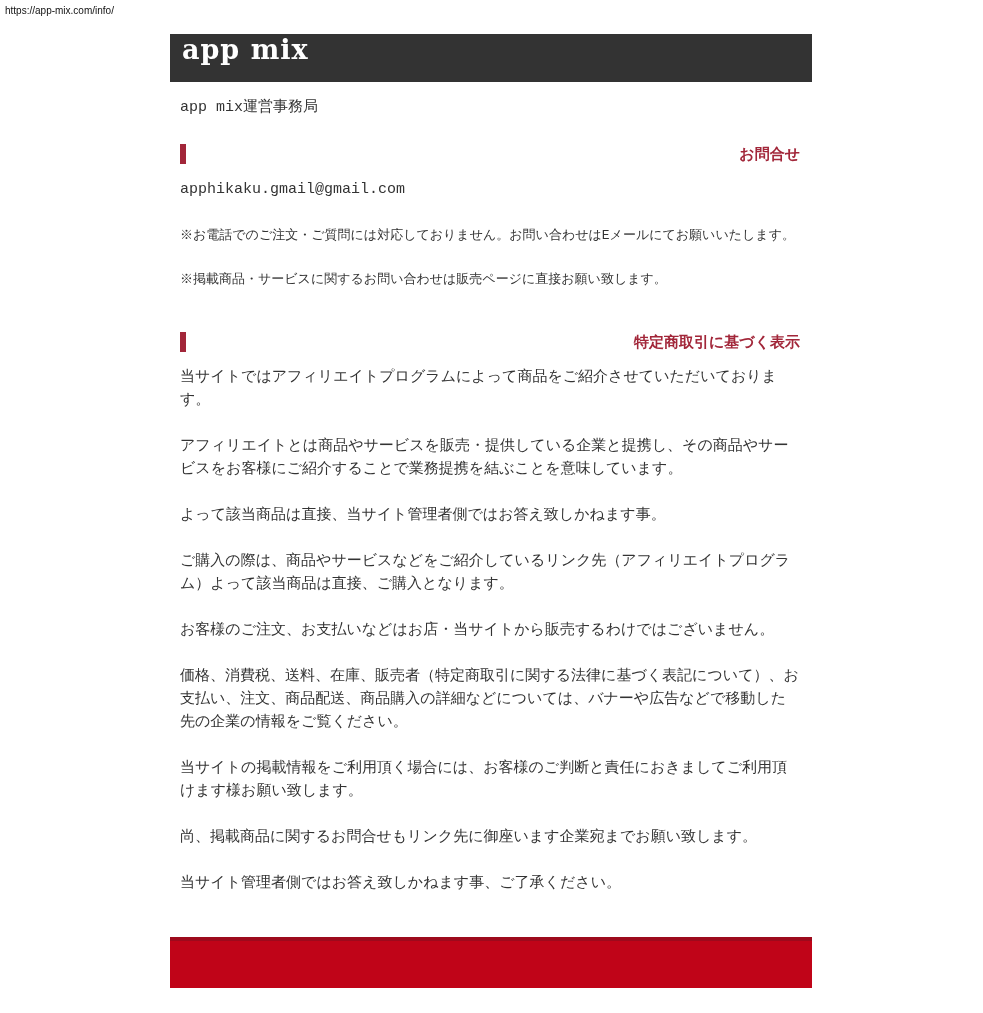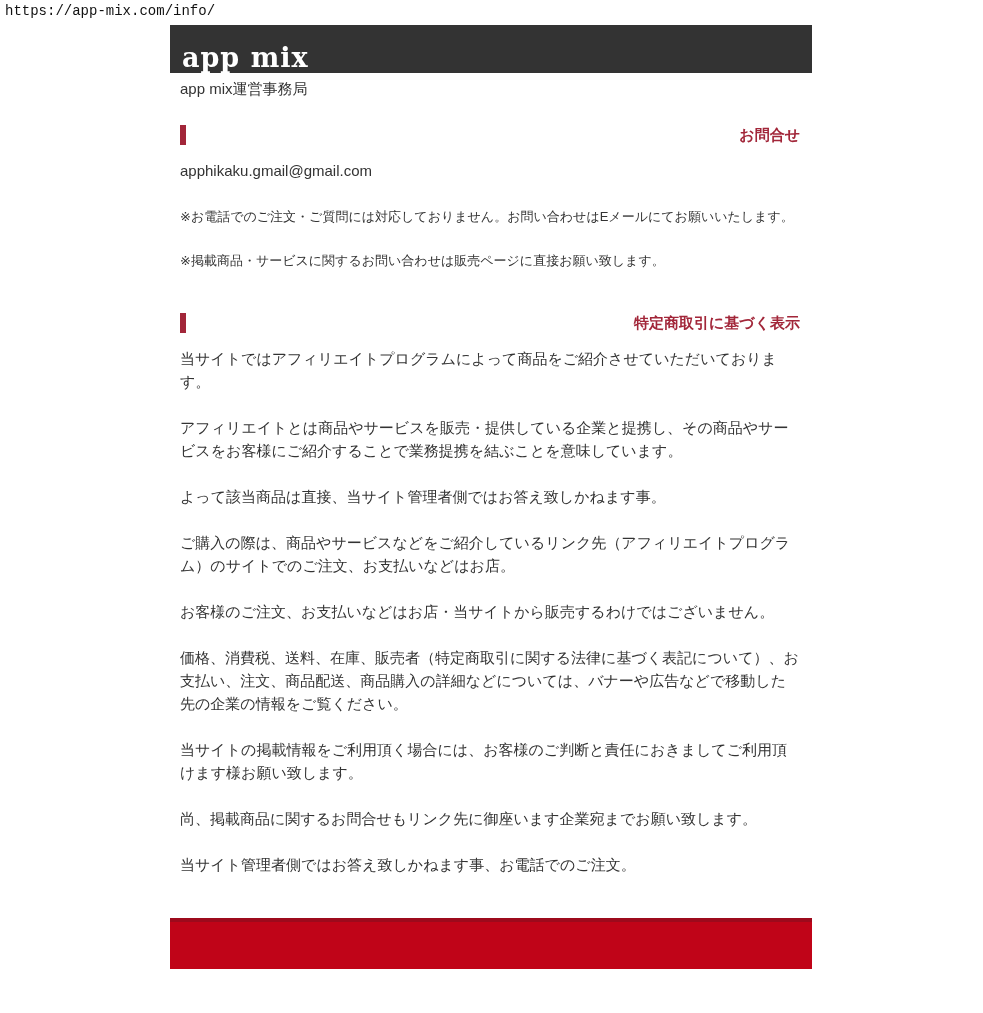--- a/index.html
+++ b/index.html
@@ -13,36 +13,36 @@
   html,body{margin:0;padding:0;}
   body{
     width:983px;
     height:1013px;
     background:#ffffff;
     color:var(--text);
     font-family:"Liberation Sans","DejaVu Sans",sans-serif;
     overflow:hidden;
   }
   .url-label{
-    font-size:14px;
+    font-size:10px;
     color:#111111;
     padding:3px 0 0 5px;
-    height:25px;
+    height:34px;
     line-height:16px;
-    font-family:Liberation Mono, monospace;
+    font-family:Liberation Sans, sans-serif;
   }
   .page{
     margin-left:170px;
     width:642px;
   }
   .site-header{
     background:var(--header-bg);
     height:48px;
     display:flex;
-    align-items:flex-end;
+    align-items:flex-start;
     padding-left:12px;
   }
   .site-title{
     margin:0;
     color:#ffffff;
     font-family:"DejaVu Serif","Liberation Serif",serif;
     font-weight:bold;
     font-size:27px;
     letter-spacing:1px;
   }
@@ -60,23 +60,24 @@
     color:var(--accent-red);
     border-left:6px solid var(--accent-red);
     padding:2px 0 2px 9px;
     line-height:16px;
     text-align:right;
   }
   .sec-h.first{
     margin-top:25px;
   }
   .content p{
-    margin:4px 0 23px 0;
+    margin:14px 0 23px 0;
     font-size:15px;
     line-height:23px;
+    font-family:Liberation Mono, monospace;
   }
   .content p.note{
     font-size:13px;
     line-height:20px;
     margin-bottom:24px;
   }
   .content p.email{
     margin-bottom:25px;
   }
   section{margin:0;padding:0;}
@@ -109,29 +110,29 @@
       <p class="email">apphikaku.gmail@gmail.com</p>
       <p class="note">※お電話でのご注文・ご質問には対応しておりません。お問い合わせはEメールにてお願いいたします。</p>
       <p class="note">※掲載商品・サービスに関するお問い合わせは販売ページに直接お願い致します。</p>
     </section>
 
     <section>
       <h2 class="sec-h">特定商取引に基づく表示</h2>
       <p>当サイトではアフィリエイトプログラムによって商品をご紹介させていただいております。</p>
       <p>アフィリエイトとは商品やサービスを販売・提供している企業と提携し、その商品やサービスをお客様にご紹介することで業務提携を結ぶことを意味しています。</p>
       <p>よって該当商品は直接、当サイト管理者側ではお答え致しかねます事。</p>
-      <p>ご購入の際は、商品やサービスなどをご紹介しているリンク先（アフィリエイトプログラム）のサイトでのご注文、お支払いなどはお店。</p>
+      <p>ご購入の際は、商品やサービスなどをご紹介しているリンク先（アフィリエイトプログラム）よって該当商品は直接、ご購入となります。</p>
       <p>お客様のご注文、お支払いなどはお店・当サイトから販売するわけではございません。</p>
       <p>価格、消費税、送料、在庫、販売者（特定商取引に関する法律に基づく表記について）、お支払い、注文、商品配送、商品購入の詳細などについては、バナーや広告などで移動した先の企業の情報をご覧ください。</p>
     </section>
 
     <section>
       <p>当サイトの掲載情報をご利用頂く場合には、お客様のご判断と責任におきましてご利用頂けます様お願い致します。</p>
       <p>尚、掲載商品に関するお問合せもリンク先に御座います企業宛までお願い致します。</p>
-      <p>当サイト管理者側ではお答え致しかねます事、お電話でのご注文。</p>
+      <p>当サイト管理者側ではお答え致しかねます事、ご了承ください。</p>
     </section>
 
   </div>
 
   <footer class="site-footer">
     
     
   </footer>
 
 </div>

